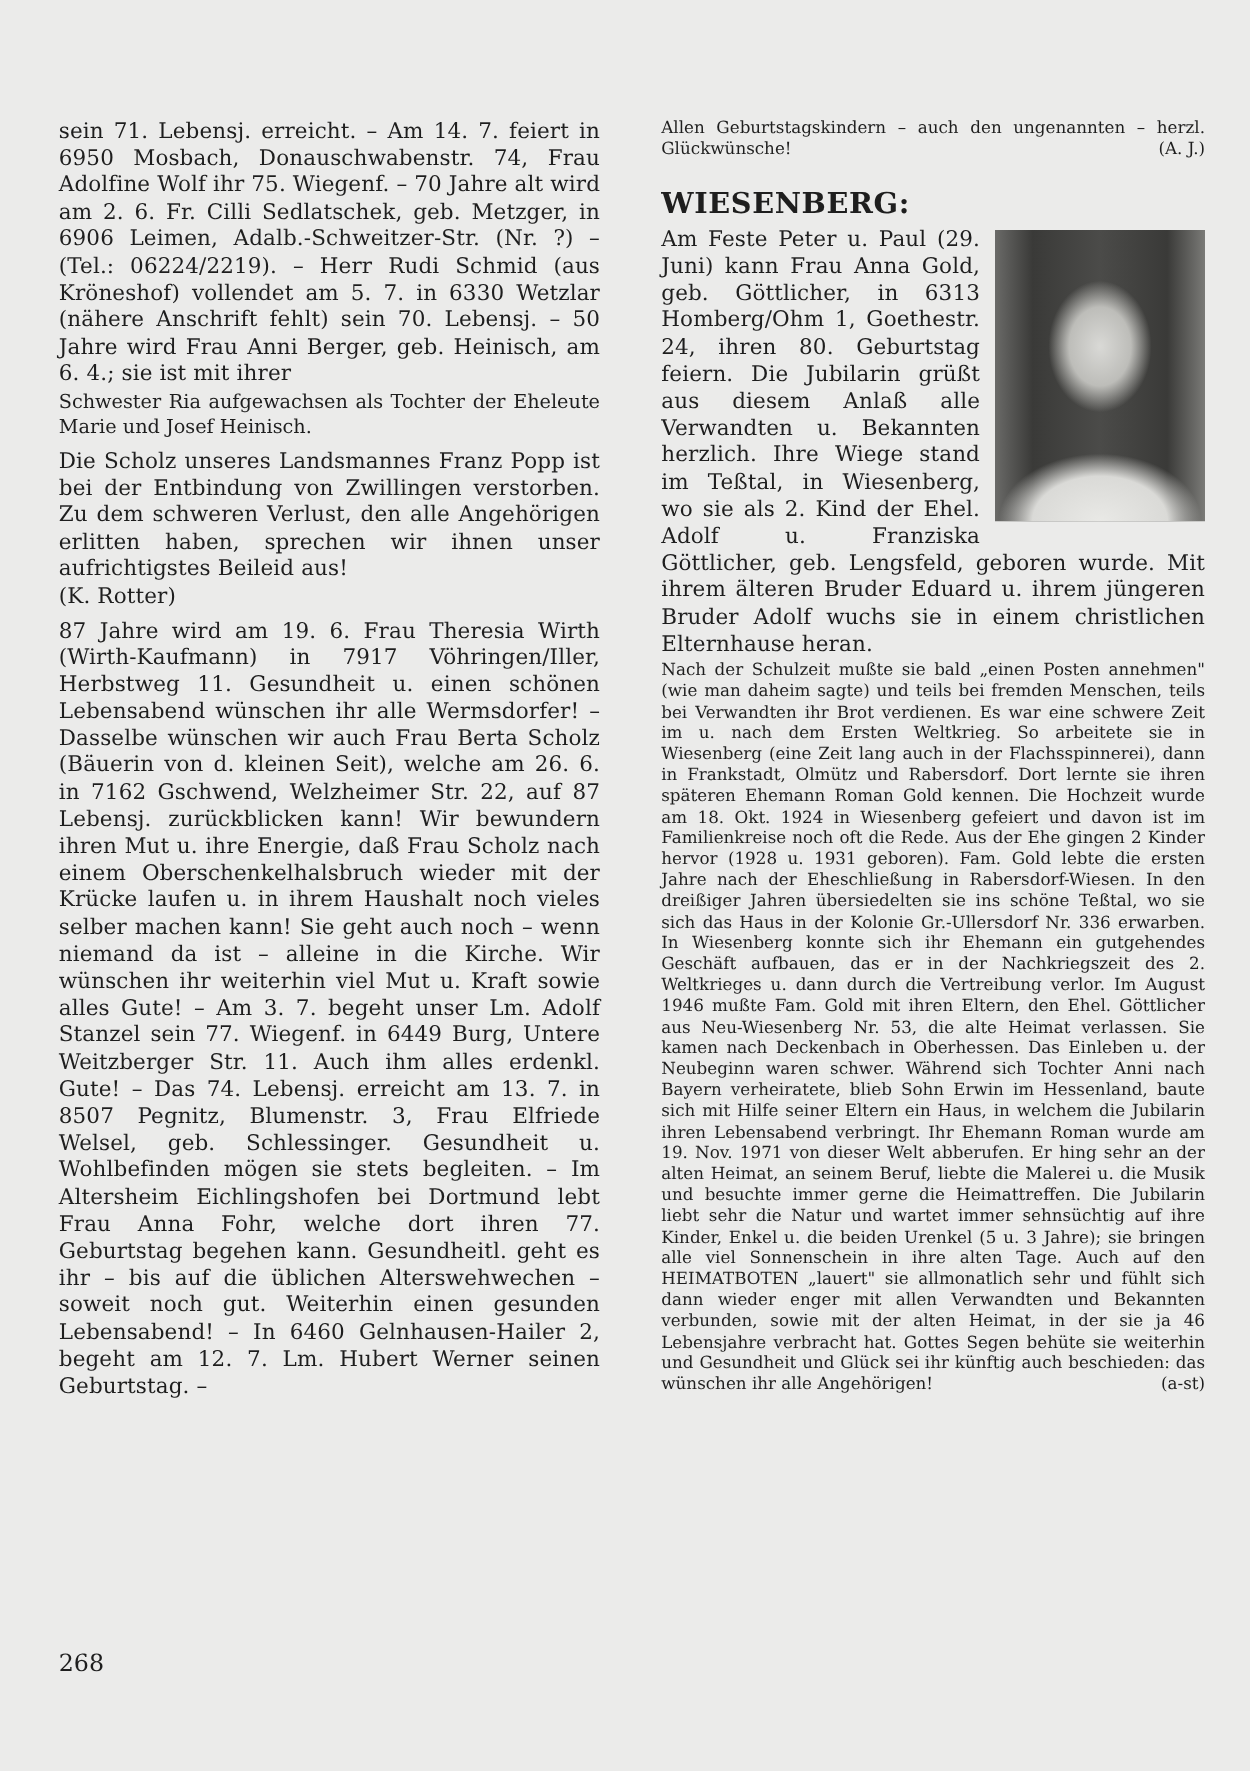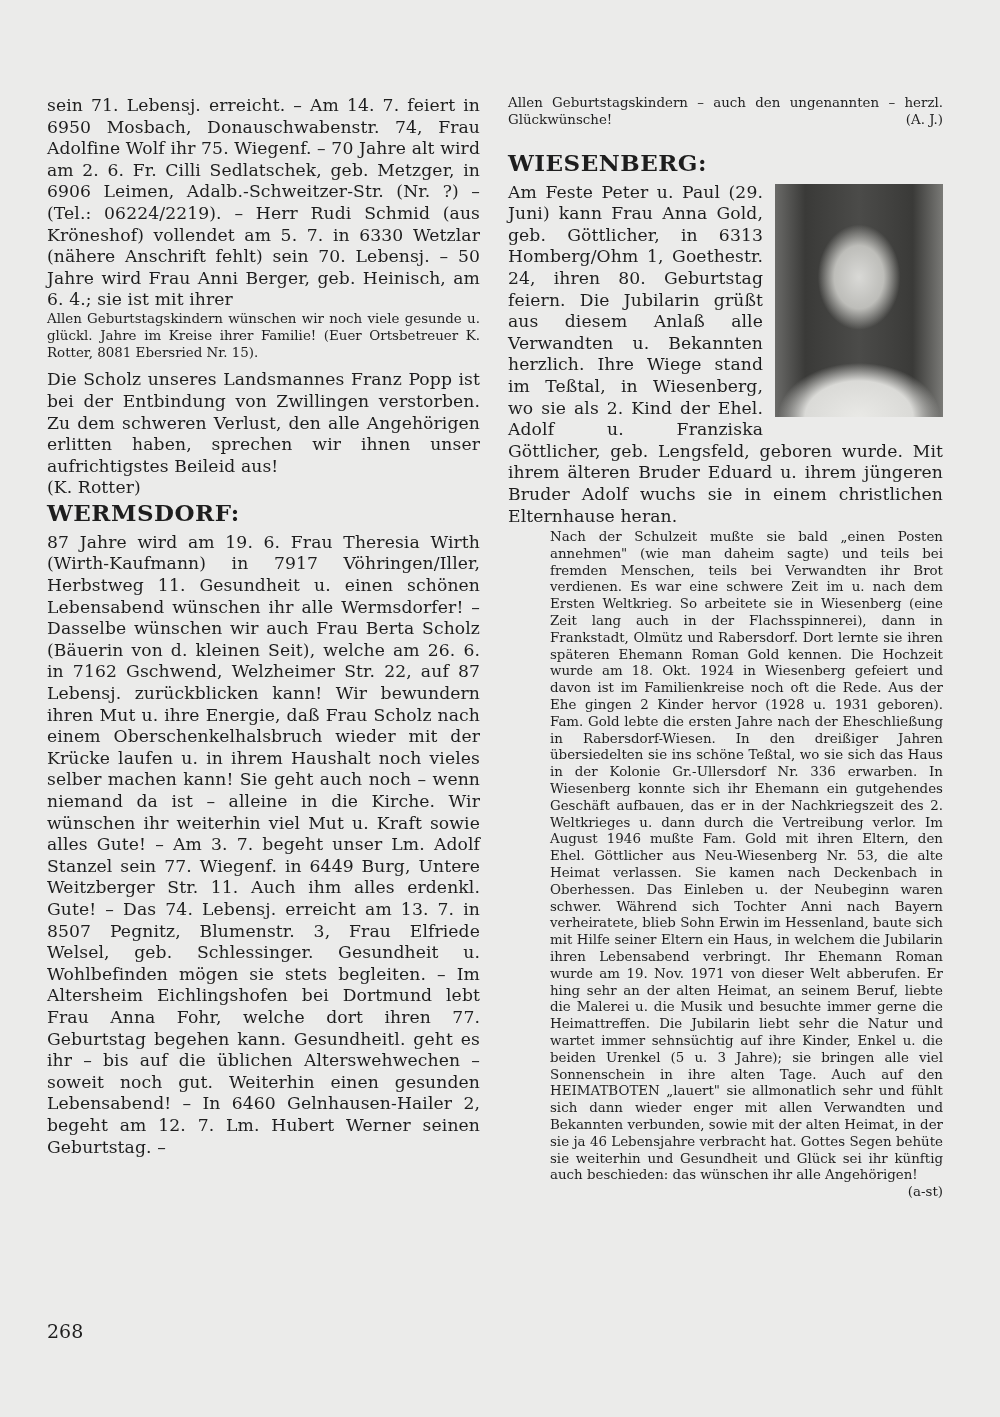--- a/index.html
+++ b/index.html
@@ -6,21 +6,21 @@
     body {
       width: 1000px; height: 1417px;
       background: #ebebea;
       position: relative;
       overflow: hidden;
       font-family: "DejaVu Serif", "Liberation Serif", serif;
       color: #1e1e1e;
     }
     .col { position: absolute; top: 95px; }
     .col-left { left: 47px; width: 433px; }
-    .col-right { left: 508px; width: 435px; }
+    .col-right { left: 529px; width: 435px; }
     .para { margin: 0; text-align: justify; hyphens: manual; }
     .big { font-size: 17.2px; line-height: 21.6px; letter-spacing: 0.1px; }
     .small { font-size: 13.4px; line-height: 16.8px; }
     .gap { margin-top: 8px; }
     .gap-lg { margin-top: 24px; }
     b { font-weight: normal; }
     .heading { font-weight: bold; font-size: 23px; letter-spacing: 0.5px; margin: 0; }
     .right { display: block; }
     .photo {
       float: right; width: 168px; height: 233px; margin: 2px 0 6px 12px;
@@ -35,44 +35,43 @@
       font-size: 19px; font-family: "DejaVu Serif", serif;
     }
   </style>
 </head>
 <body>
 
 <div class="col col-left">
   <p class="para big">
     <span>sein 71. Lebensj. erreicht. – Am 14. 7. feiert in 6950 Mosbach, Donauschwabenstr. 74, Frau </span><b>Adolfine Wolf</b><span> ihr 75. Wiegenf. – 70 Jahre alt wird am 2. 6. Fr. </span><b>Cilli Sedlatschek,</b><span> geb. Metzger, in 6906 Leimen, Adalb.-Schweitzer-Str. (Nr. ?) – (Tel.: 06224/2219). – Herr </span><b>Rudi Schmid</b><span> (aus Kröneshof) vollendet am 5. 7. in 6330 Wetzlar (nähere Anschrift fehlt) sein 70. Lebensj. – 50 Jahre wird Frau </span><b>Anni Berger,</b><span> geb. Heinisch, am 6. 4.; sie ist mit ihrer</span>
   </p>
-  <p class="para small">Allen Geburtstagskindern wünschen wir noch viele gesunde u. glückl. Jahre im Kreise ihrer Familie! (Euer Ortsbetreuer K. Rotter, 8081 Ebersried Nr. 15).</p>
+  <p class="para" style="font-size:15.4px; line-height:20px;">Schwester Ria aufgewachsen als Tochter der Eheleute Marie und Josef Heinisch.</p>
   <p class="para big gap">
     <b>Die Scholz</b><span> unseres Landsmannes Franz </span><b>Popp</b><span> ist bei der Entbindung von Zwillingen verstorben. Zu dem schweren Verlust, den alle Angehörigen erlitten haben, sprechen wir ihnen unser aufrichtigstes Beileid aus!</span>
     <span class="right">(K. Rotter)</span>
   </p>
 
-  <h3 class="heading gap-lg">WERMSDORF:</h3>
   <p class="para big" style="margin-top:6px;">
     <span>87 Jahre wird am 19. 6. Frau </span><b>Theresia Wirth</b><span> (Wirth-Kaufmann) in 7917 Vöhringen/Iller, Herbstweg 11. Gesundheit u. einen schönen Lebensabend wünschen ihr alle Wermsdorfer! – Dasselbe wünschen wir auch Frau </span><b>Berta Scholz</b><span> (Bäuerin von d. kleinen Seit), welche am 26. 6. in 7162 Gschwend, Welzheimer Str. 22, auf 87 Lebensj. zurückblicken kann! Wir bewundern ihren Mut u. ihre Energie, daß Frau Scholz nach einem Oberschenkelhalsbruch wieder mit der Krücke laufen u. in ihrem Haushalt noch vieles selber machen kann! Sie geht auch noch – wenn niemand da ist – alleine in die Kirche. Wir wünschen ihr weiterhin viel Mut u. Kraft sowie alles Gute! – Am 3. 7. begeht unser Lm. </span><b>Adolf Stanzel</b><span> sein 77. Wiegenf. in 6449 Burg, Untere Weitzberger Str. 11. Auch ihm alles erdenkl. Gute! – Das 74. Lebensj. erreicht am 13. 7. in 8507 Pegnitz, Blumenstr. 3, Frau </span><b>Elfriede Welsel,</b><span> geb. Schlessinger. Gesundheit u. Wohlbefinden mögen sie stets begleiten. – Im Altersheim Eichlingshofen bei Dortmund lebt Frau </span><b>Anna Fohr,</b><span> welche dort ihren 77. Geburtstag begehen kann. Gesundheitl. geht es ihr – bis auf die üblichen Alterswehwechen – soweit noch gut. Weiterhin einen gesunden Lebensabend! – In 6460 Gelnhausen-Hailer 2, begeht am 12. 7. Lm. </span><b>Hubert Werner</b><span> seinen Geburtstag. –</span>
   </p>
 </div>
 
 <div class="col col-right">
   <p class="para small">
     <span>Allen Geburtstagskindern – auch den ungenannten – herzl. Glückwünsche!</span>
     <span style="float:right;">(A. J.)</span>
   </p>
 
   <h3 class="heading" style="margin-top:20px;">WIESENBERG:</h3>
 
   <div class="para big" style="margin-top:6px;">
     <div class="photo" title="portrait-photo-anna-gold"></div>
     <span>Am Feste Peter u. Paul (29. Juni) kann Frau </span><b>Anna Gold,</b><span> geb. Göttlicher, in 6313 Homberg/Ohm 1, Goethestr. 24, ihren 80. Geburtstag feiern. Die Jubilarin grüßt aus diesem Anlaß alle Verwandten u. Bekannten herzlich. Ihre Wiege stand im Teßtal, in Wiesenberg, wo sie als 2. Kind der Ehel. Adolf u. Franziska Göttlicher, geb. Lengsfeld, geboren wurde. Mit ihrem älteren Bruder Eduard u. ihrem jüngeren Bruder Adolf wuchs sie in einem christlichen Elternhause heran.</span>
   </div>
 
-  <p class="para small" style="margin-top:2px; clear:both;margin-left:42px;">
+  <p class="para small" style="margin-top:2px; clear:both;">
     <span>Nach der Schulzeit mußte sie bald „einen Posten annehmen" (wie man daheim sagte) und teils bei fremden Menschen, teils bei Verwandten ihr Brot verdienen. Es war eine schwere Zeit im u. nach dem Ersten Weltkrieg. So arbeitete sie in Wiesenberg (eine Zeit lang auch in der Flachsspinnerei), dann in Frankstadt, Olmütz und Rabersdorf. Dort lernte sie ihren späteren Ehemann Roman Gold kennen. Die Hochzeit wurde am 18. Okt. 1924 in Wiesenberg gefeiert und davon ist im Familienkreise noch oft die Rede. Aus der Ehe gingen 2 Kinder hervor (1928 u. 1931 geboren). Fam. Gold lebte die ersten Jahre nach der Eheschließung in Rabersdorf-Wiesen. In den dreißiger Jahren übersiedelten sie ins schöne Teßtal, wo sie sich das Haus in der Kolonie Gr.-Ullersdorf Nr. 336 erwarben. In Wiesenberg konnte sich ihr Ehemann ein gutgehendes Geschäft aufbauen, das er in der Nachkriegszeit des 2. Weltkrieges u. dann durch die Vertreibung verlor. Im August 1946 mußte Fam. Gold mit ihren Eltern, den Ehel. Göttlicher aus Neu-Wiesenberg Nr. 53, die alte Heimat verlassen. Sie kamen nach Deckenbach in Oberhessen. Das Einleben u. der Neubeginn waren schwer. Während sich Tochter Anni nach Bayern verheiratete, blieb Sohn Erwin im Hessenland, baute sich mit Hilfe seiner Eltern ein Haus, in welchem die Jubilarin ihren Lebensabend verbringt. Ihr Ehemann Roman wurde am 19. Nov. 1971 von dieser Welt abberufen. Er hing sehr an der alten Heimat, an seinem Beruf, liebte die Malerei u. die Musik und besuchte immer gerne die Heimattreffen. Die Jubilarin liebt sehr die Natur und wartet immer sehnsüchtig auf ihre Kinder, Enkel u. die beiden Urenkel (5 u. 3 Jahre); sie bringen alle viel Sonnenschein in ihre alten Tage. Auch auf den HEIMATBOTEN „lauert" sie allmonatlich sehr und fühlt sich dann wieder enger mit allen Verwandten und Bekannten verbunden, sowie mit der alten Heimat, in der sie ja 46 Lebensjahre verbracht hat. Gottes Segen behüte sie weiterhin und Gesundheit und Glück sei ihr künftig auch beschieden: das wünschen ihr alle Angehörigen!</span>
     <span style="float:right;">(a-st)</span>
   </p>
 </div>
 
 <div class="page-number">268</div>
 
 </body></html>

